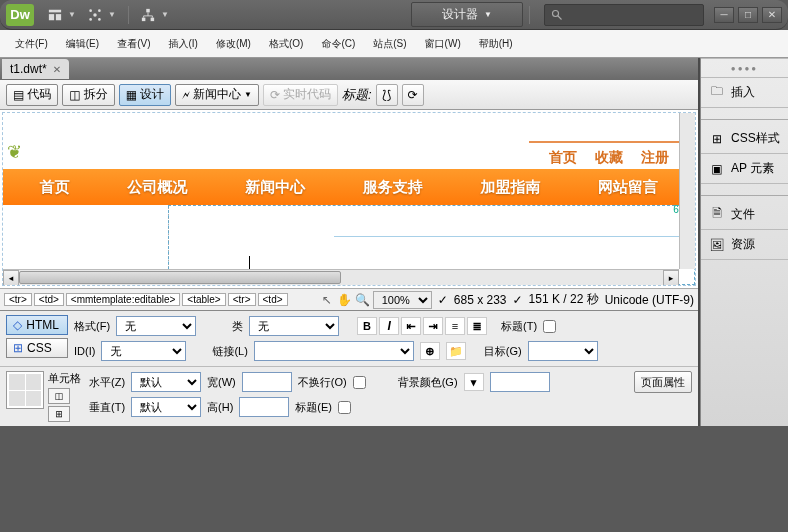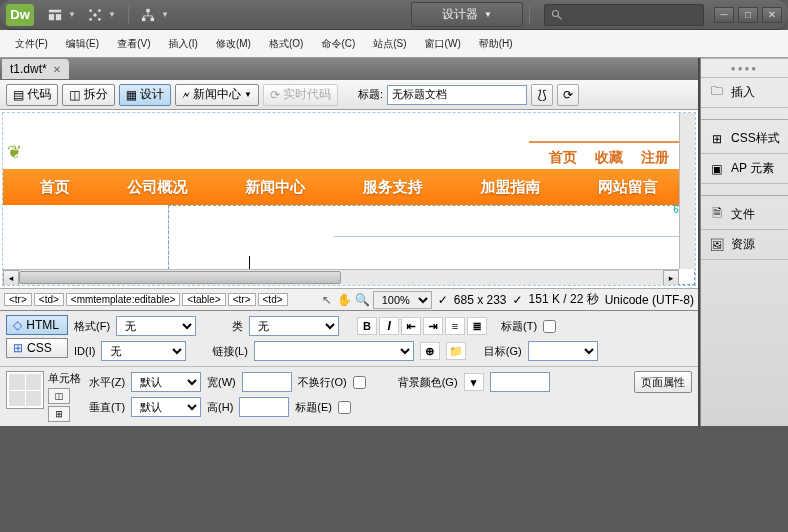--- a/index.html
+++ b/index.html
@@ -35,21 +35,21 @@
 
 .source-row { background: #ececec; height: 22px; display: flex; align-items: center; border-bottom: 1px solid #aaa; }
 .src-tab { background: #fff; border: 1px solid #999; padding: 1px 8px; margin-left: 4px; font-size: 11px; border-radius: 2px; }
 .css-link { color: #666; margin-left: 10px; font-size: 11px; }
 
 
 .toolbar { background: linear-gradient(#f8f8f8,#e5e5e5); height: 30px; display: flex; align-items: center; padding: 0 6px; border-bottom: 1px solid #999; gap: 4px; }
 .tb-btn { background: linear-gradient(#fff,#e8e8e8); border: 1px solid #888; padding: 2px 6px; font-size: 11px; display: flex; align-items: center; gap: 3px; border-radius: 2px; height: 22px; }
 .tb-btn.active { background: linear-gradient(#d8e8f8,#b8d8f0); border-color: #5a8ab8; }
 .tb-btn.disabled { color: #aaa; border-color: #ccc; }
-.tb-label { font-size: 11px; margin-left: 16px; }
+.tb-label { font-size: 13px; margin-left: 0; font-style: italic; }
 .title-input { border: 1px solid #7a9ac0; height: 20px; width: 140px; padding: 0 4px; font-size: 11px; }
 .tb-icon-btn { width: 22px; height: 22px; border: 1px solid #aaa; background: linear-gradient(#fff,#e8e8e8); display: flex; align-items: center; justify-content: center; border-radius: 2px; }
 
 
 .canvas { flex: 1; background: #fff; position: relative; overflow: hidden; border: 1px dashed #a8c8e0; margin: 2px; }
 .canvas-inner { position: absolute; inset: 0; }
 .nav-top { position: absolute; top: 28px; right: 6px; display: flex; gap: 18px; border-top: 2px solid #e89050; padding: 6px 20px; }
 .nav-top a { color: #d87020; font-weight: bold; font-size: 14px; }
 .leaf-icon { position: absolute; left: 4px; top: 28px; color: #8a3; font-size: 18px; }
 .orange-bar { position: absolute; top: 56px; left: 0; right: 0; height: 36px; background: linear-gradient(#ff9a2a,#ff7a0a); display: flex; align-items: center; justify-content: space-around; padding: 0 8px; }
@@ -194,21 +194,20 @@
       <div class="tb-btn">
           <span>🗲</span>
           <span>新闻中心</span>
           <span style="font-size:8px">▼</span>
         </div>
       <div class="tb-btn disabled">
           <span>⟳</span>
           <span>实时代码</span>
         </div>
       <span class="tb-label">标题:</span>
-      <input class="title-input" value="无标题文档" style="">
       <div class="tb-icon-btn">⟅⟆</div>
       <div class="tb-icon-btn">⟳</div>
     </div>
 
     <div class="canvas" style="height:228px">
       <div class="canvas-inner">
         <span class="leaf-icon">❦</span>
         <div class="nav-top">
           <a>首页</a>
           <a>收藏</a>
@@ -249,21 +248,21 @@
       <span class="tag-btn">&lt;td&gt;</span>
       <div class="status-sep"></div>
       <span class="status-icon">↖</span>
       <span class="status-icon">✋</span>
       <span class="status-icon">🔍</span>
       <select class="zoom-sel"><option>100%</option></select>
       <span style="margin:0 4px">✓</span>
       <span>685 x 233</span>
       <span style="margin:0 4px">✓</span>
       <span>151 K / 22 秒</span>
-      <span style="margin-left:4px">Unicode (UTF-8)</span>
+      <span style="margin-left:4px">Unicode (UTF-9)</span>
     </div>
 
     <div class="props">
       <div class="props-body">
         <div class="props-left">
           <div class="prop-btn active">
               <span style="color:#36c">◇</span>
               <span>HTML</span>
             </div>
           <div class="prop-btn">

